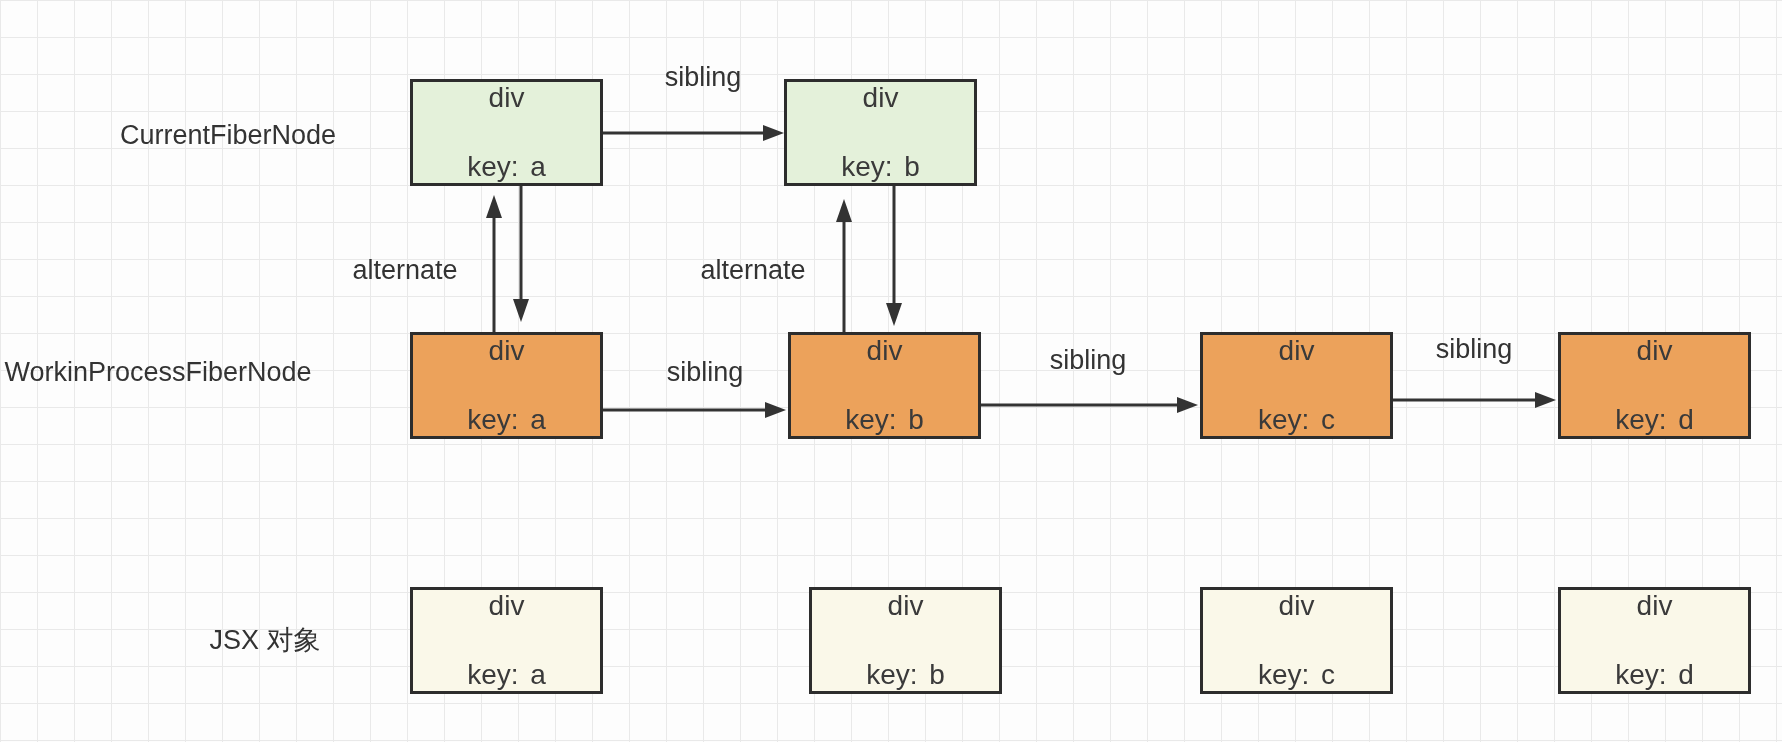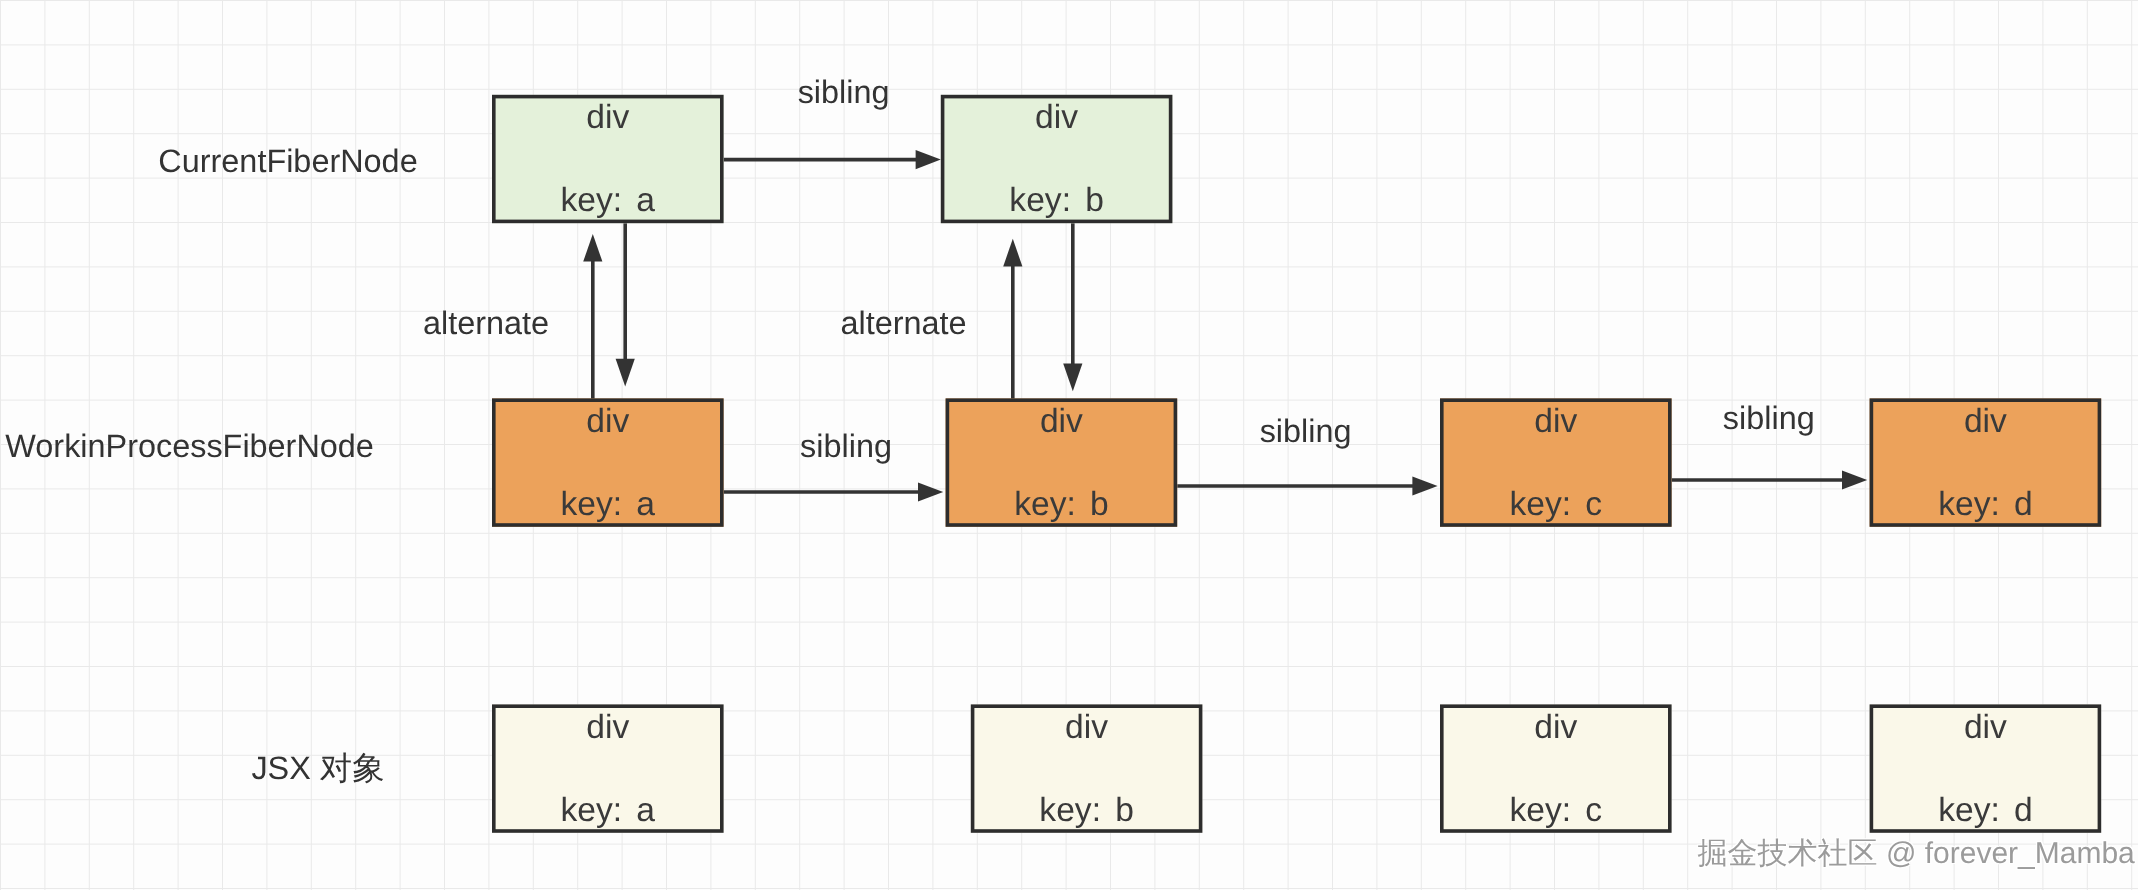--- a/index.html
+++ b/index.html
@@ -114,21 +114,21 @@
       <line x1="981" y1="405" x2="1178" y2="405"></line>
       <polygon points="1198,405 1177,397 1177,413"></polygon>
     </g>
 
     <g>
       <line x1="1393" y1="400" x2="1537" y2="400"></line>
       <polygon points="1556,400 1535,392 1535,408"></polygon>
     </g>
   </svg>
 
-  <div class="row-label" style="left:240px; top:135px;">CurrentFiberNode</div>
+  <div class="row-label" style="left:228px; top:135px;">CurrentFiberNode</div>
   <div class="row-label" style="left:158px; top:372px;">WorkinProcessFiberNode</div>
   <div class="row-label" style="left:265px; top:640px;text-align:center;">JSX 对象</div>
 
   <div class="edge-label" style="left:703px; top:77px;">sibling</div>
   <div class="edge-label" style="left:405px; top:270px;">alternate</div>
   <div class="edge-label" style="left:753px; top:270px;">alternate</div>
   <div class="edge-label" style="left:705px; top:372px;">sibling</div>
   <div class="edge-label" style="left:1088px; top:360px;">sibling</div>
   <div class="edge-label" style="left:1474px; top:349px;">sibling</div>
 
@@ -168,15 +168,14 @@
   </div>
   <div class="node cream" style="left:1200px; top:587px;">
     <div>div</div>
     <div>key: c</div>
   </div>
   <div class="node cream" style="left:1558px; top:587px;">
     <div>div</div>
     <div>key: d</div>
   </div>
 
-  <div class="watermark">掘金技术社区 @ forever_Mamba</div>
 
 </div>
 
 </body></html>

